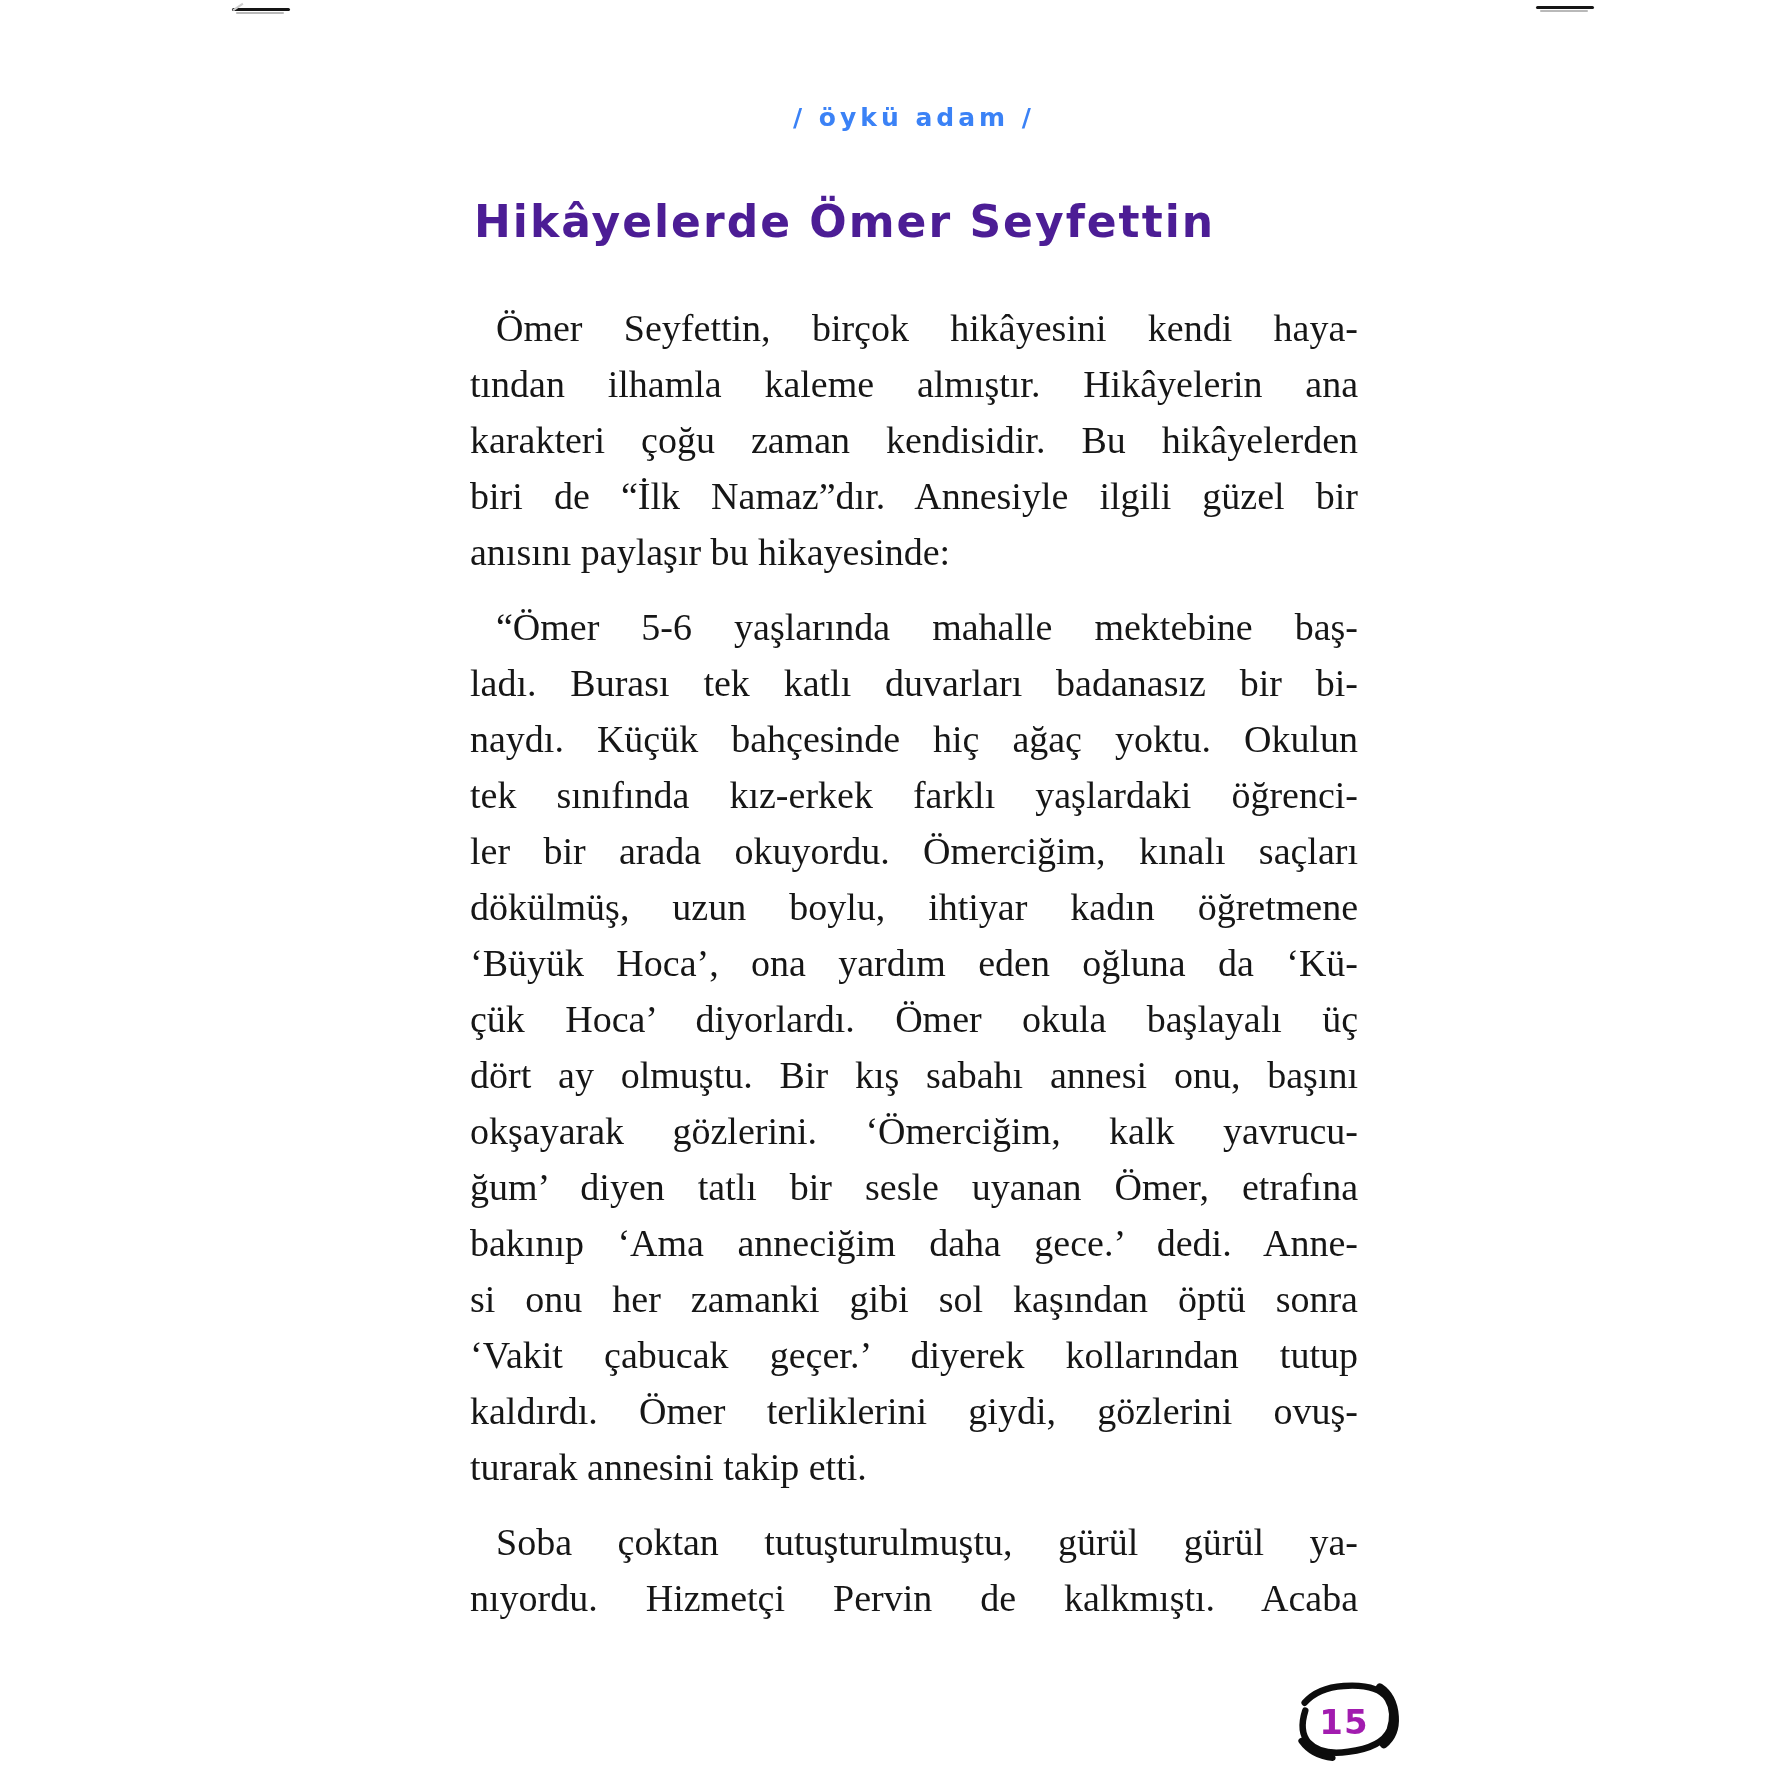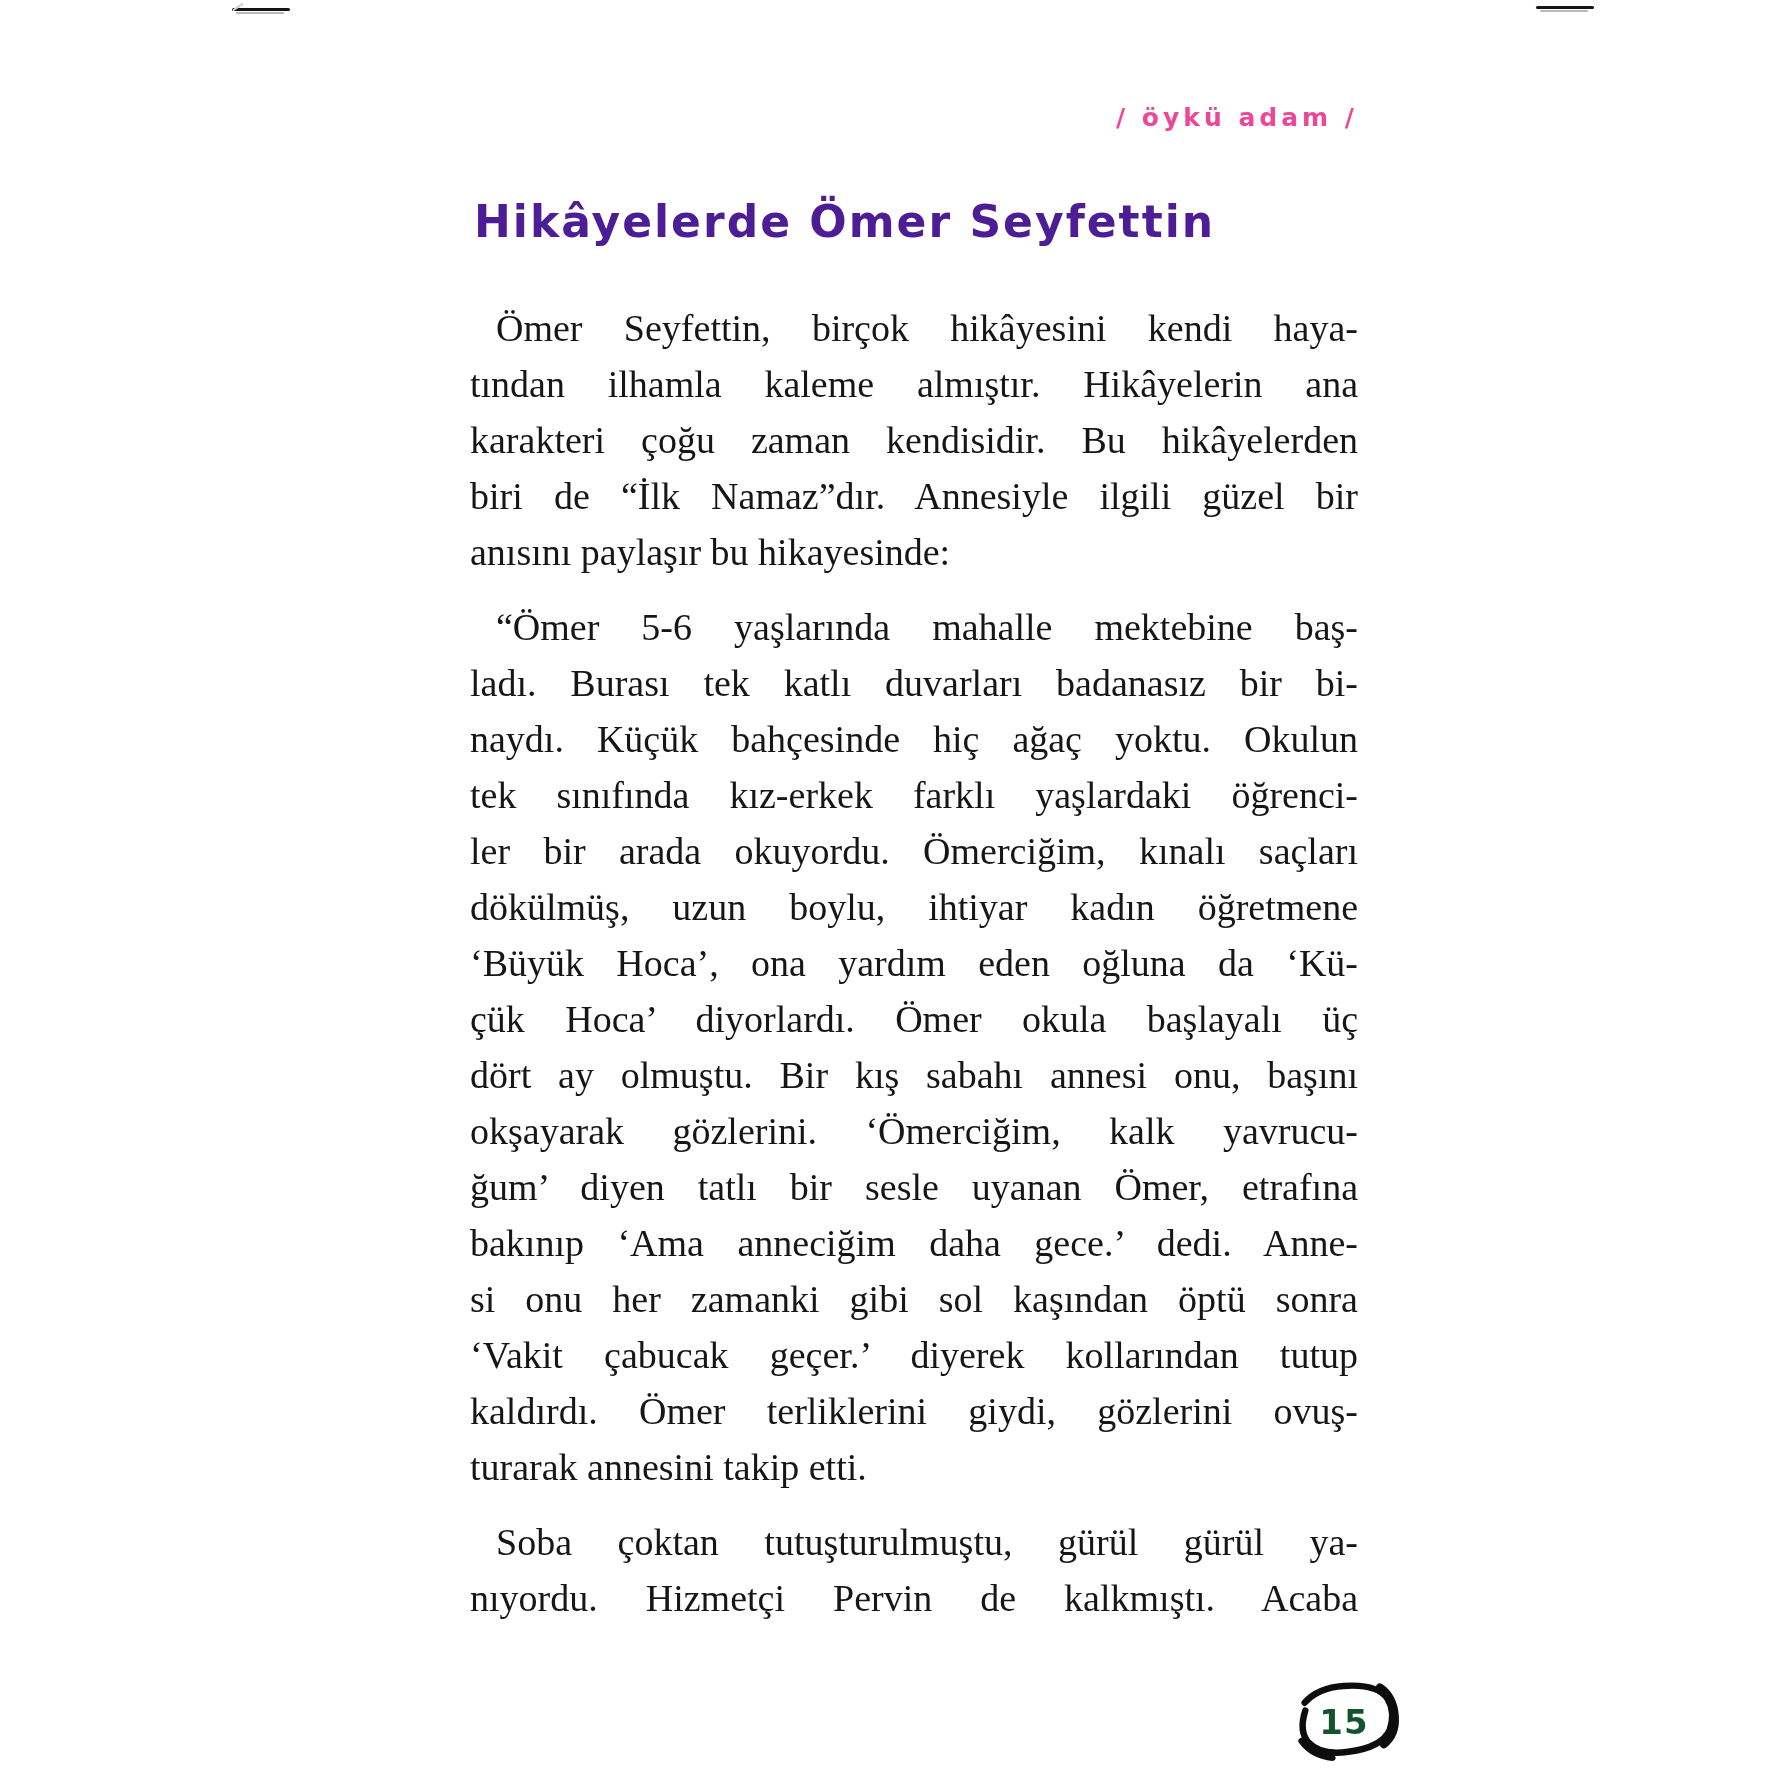--- a/index.html
+++ b/index.html
@@ -28,26 +28,26 @@
     width: 12px; height: 2px; background: #cfcfcf;
     transform: rotate(-35deg);
   }
   .crop-mark-left  { left: 232px; top: 8px; }
   .crop-mark-right { left: 1536px; top: 6px; }
 
   
   .running-header {
     position: absolute;
     left: 470px; top: 103px; width: 888px;
-    text-align: right;
+    text-align: center;
     font-family: "DejaVu Sans", sans-serif;
     font-weight: 700;
     font-size: 25px;
     letter-spacing: 4px;
-    color: #ec4899;
+    color: #3b82f6;
     white-space: nowrap;
   }
 
   
   .chapter-title {
     position: absolute;
     left: 474px; top: 196px;
     font-family: "DejaVu Sans", sans-serif;
     font-weight: 700;
     font-size: 44px;
@@ -81,21 +81,21 @@
     width: 116px; height: 96px;
   }
   .page-number-badge svg { position: absolute; left: 0; top: 0; }
   .page-number-value {
     position: absolute; left: 0; top: 24px; width: 104px;
     text-align: center;
     font-family: "DejaVu Sans", sans-serif;
     font-weight: 700;
     font-size: 34px;
     letter-spacing: 1px;
-    color: #14532d;
+    color: #a21caf;
   }
 </style>
 </head>
 <body>
 
 <div class="page">
 
   <div class="crop-mark crop-mark-left">
     <div class="bar"></div>
       <div class="bar2"></div>

